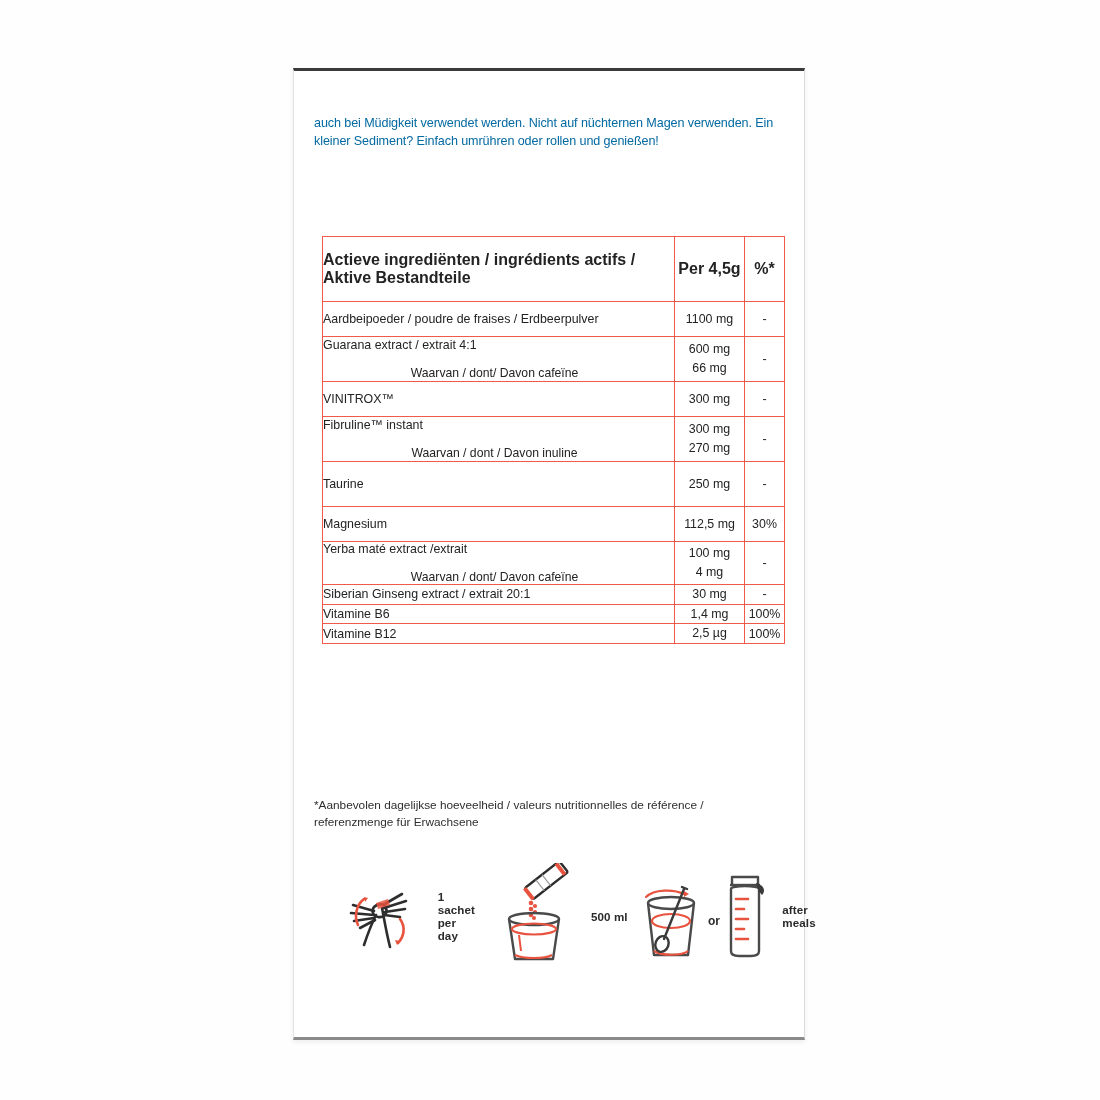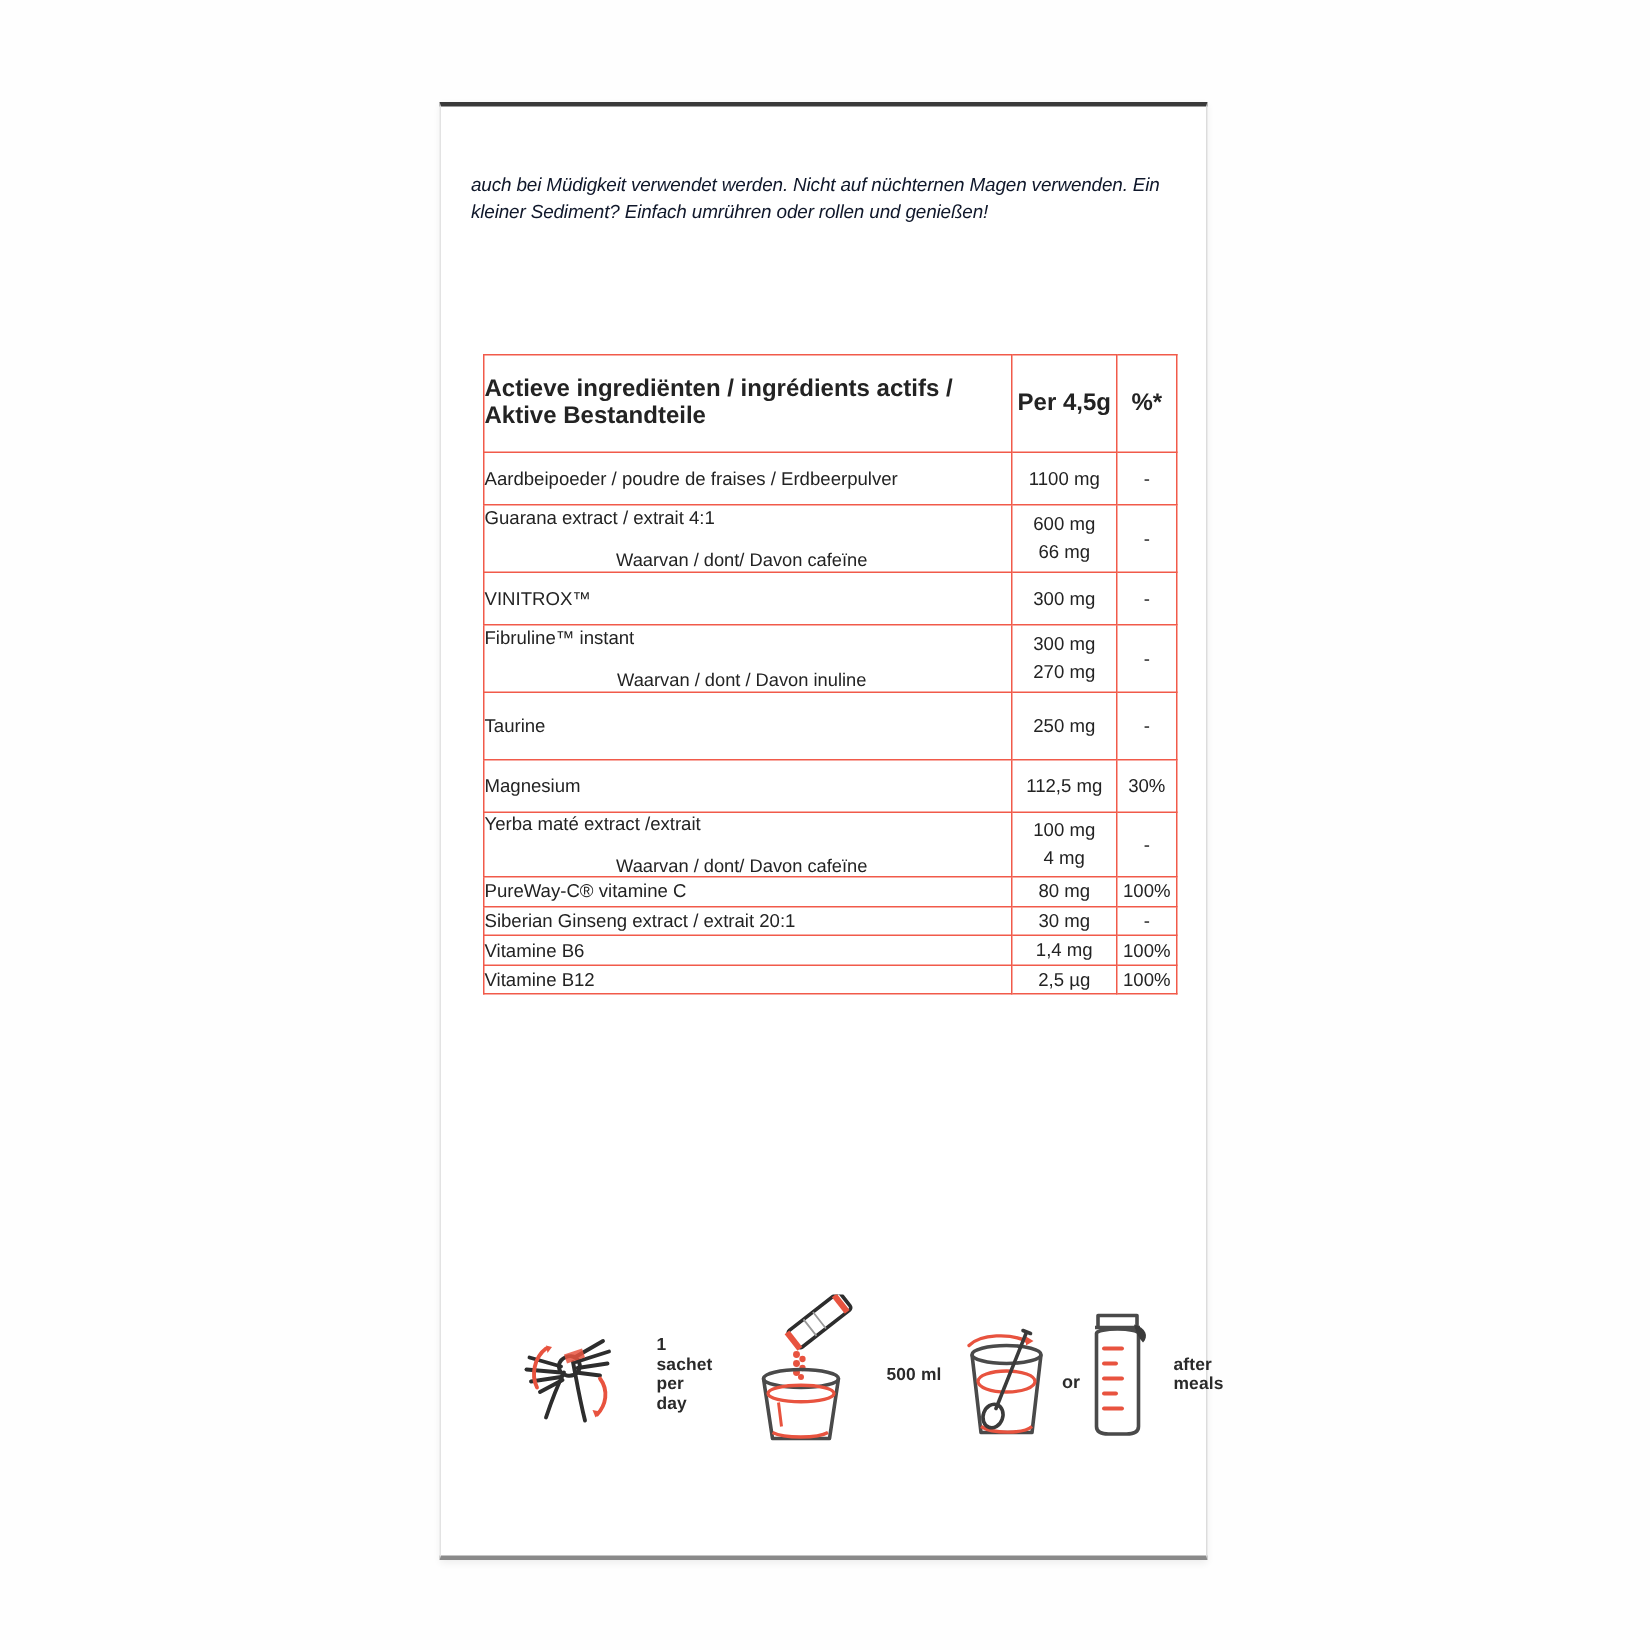--- a/index.html
+++ b/index.html
@@ -36,23 +36,22 @@
   }
 
   
   #intro {
     position: absolute;
     left: 20px;
     top: 30px;
     width: 474px;
     font-size: 12.6px;
     line-height: 1.48;
-    color: #0f172a;
+    color: #0369a1;
     letter-spacing: -0.1px;
-    font-style: italic;
   }
 
   
   #table-wrap {
     position: absolute;
     left: 28px;
     top: 165px;
     width: 462px;
   }
   table.nutri {
@@ -217,25 +216,20 @@
               <span>Yerba maté extract /extrait</span>
               <span class="sub">Waarvan / dont/ Davon cafeïne</span>
             </td>
             <td class="amt amt-2line">
               <div>100 mg</div>
               <div>4 mg</div>
             </td>
             <td class="pct">-</td>
           </tr>
 
-          <tr>
-            <td class="name">PureWay-C®  vitamine C</td>
-            <td class="amt">80 mg</td>
-            <td class="pct">100%</td>
-          </tr>
 
           <tr>
             <td class="name">Siberian Ginseng extract / extrait 20:1</td>
             <td class="amt">30 mg</td>
             <td class="pct">-</td>
           </tr>
 
           <tr>
             <td class="name">Vitamine B6</td>
             <td class="amt">1,4 mg</td>
@@ -245,20 +239,21 @@
           <tr>
             <td class="name">Vitamine B12</td>
             <td class="amt">2,5 µg</td>
             <td class="pct">100%</td>
           </tr>
 
         </tbody>
       </table>
     </div>
 
+    <p id="footnote">*Aanbevolen dagelijkse hoeveelheid / valeurs nutritionnelles de référence / referenzmenge für Erwachsene</p>
 
     <div id="icons">
 
       <div class="icon-cell">
         <div class="icon-art">
           <svg width="112" height="100" viewBox="0 0 112 100" fill="none">
             <g stroke="#2d2d2d" stroke-width="2.6" stroke-linecap="round" fill="none">
 
               <path d="M57 42 L76 31"></path>
               <path d="M58 45 L80 38"></path>

